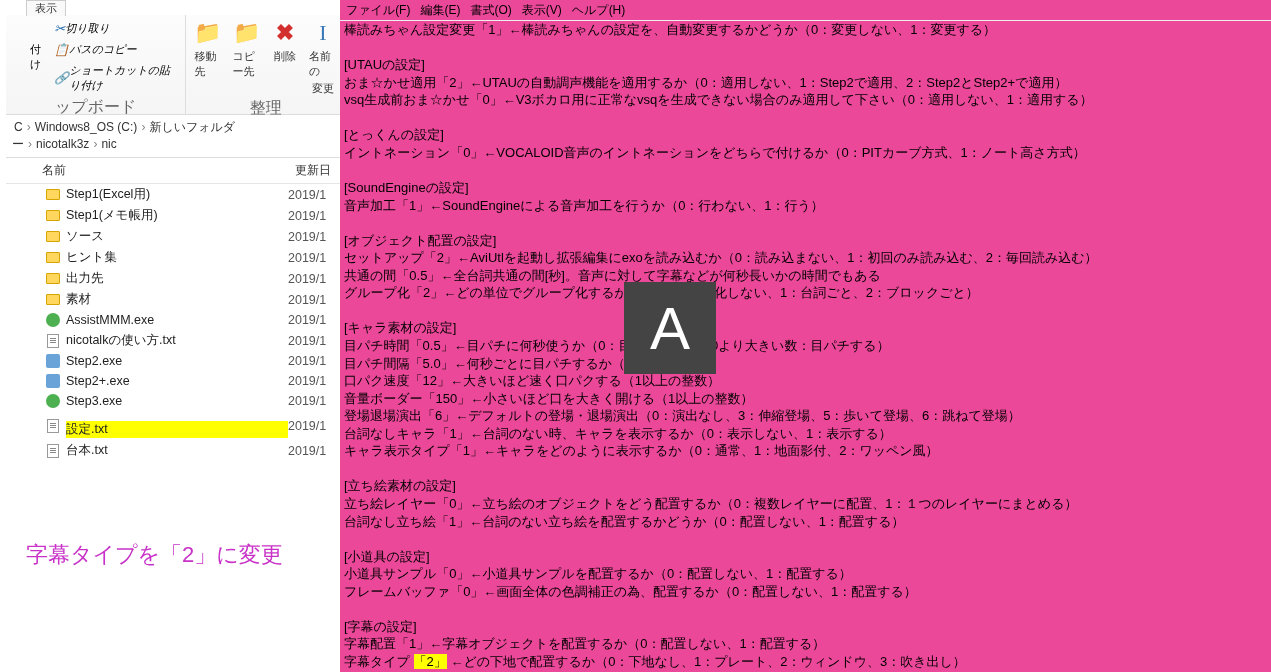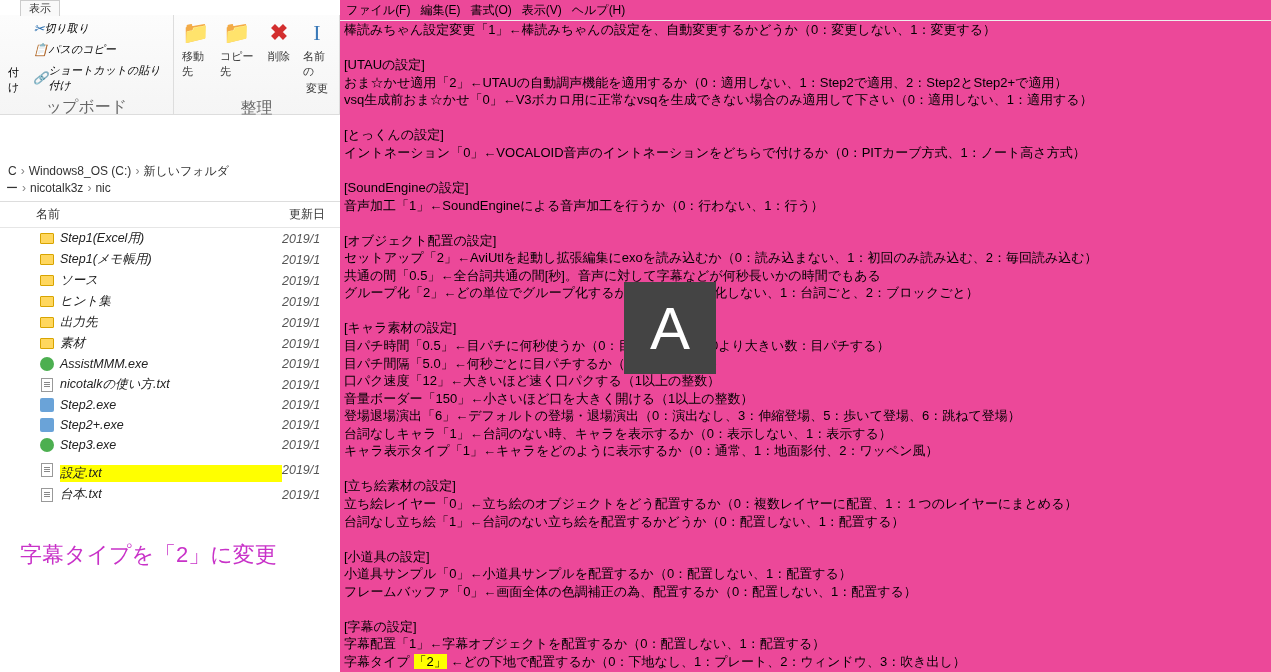--- a/index.html
+++ b/index.html
@@ -1,37 +1,37 @@
 <!DOCTYPE html>
 <html><head>
 <meta charset="utf-8">
 <style>
 * { margin: 0; padding: 0; box-sizing: border-box; font-family: "Meiryo", "Yu Gothic", sans-serif; }
 body { width: 1271px; height: 672px; background: #fff; position: relative; overflow: hidden; font-size: 12px; }
 
 
-.explorer { position: absolute; left: 0; top: 0; width: 340px; height: 482px; background: #fff; }
+.explorer { position: absolute; left: 6px; top: 0; width: 340px; height: 482px; background: #fff; }
 .explorer-top { height: 15px; background: #fff; }
 .ribbon-area { height: 100px; border-bottom: 1px solid #ddd; background: linear-gradient(#fcfcfc, #f5f5f5); display: flex; }
 .ribbon-group { padding: 4px 8px; border-right: 1px solid #ddd; display: flex; flex-direction: column; justify-content: space-between; }
 .ribbon-items { display: flex; gap: 10px; align-items: flex-start; }
 .ribbon-item { display: flex; flex-direction: column; align-items: center; gap: 2px; font-size: 11px; color: #333; cursor: pointer; }
 .ribbon-item-small { display: flex; align-items: center; gap: 0; font-size: 11px; padding: 2px 0; font-style: italic; }
 .ribbon-group-label { text-align: center; font-size: 16px; color: #666; padding: 2px 0; }
 .icon-box { width: 28px; height: 28px; display: inline-flex; align-items: center; justify-content: center; }
 
-.breadcrumb { padding: 4px 6px; border-bottom: 1px solid #ddd; color: #333; font-size: 12px; margin-top: 44px; }
+.breadcrumb { padding: 4px 6px; border-bottom: 1px solid #ddd; color: #333; font-size: 12px; }
 .breadcrumb span { margin: 0 2px; }
 
 .file-header { display: flex; border-bottom: 1px solid #e6e6e6; padding: 4px 8px; font-size: 12px; color: #333; }
 .file-header .col-name { flex: 1; padding-left: 28px; }
 .file-header .col-date { width: 50px; text-align: center; }
 
 .file-list { overflow-y: auto; }
-.file-row { display: flex; align-items: center; padding: 2px 8px 2px 38px; font-size: 12.5px; color: #222; font-style: italic; }
+.file-row { display: flex; align-items: center; padding: 2px 8px 2px 38px; font-size: 12.5px; color: #222; }
 .file-row .icon { width: 18px; height: 16px; display: inline-flex; align-items: center; justify-content: center; margin-right: 4px; }
 .file-row .name { flex: 1; }
 .file-row .date { width: 50px; color: #555; }
 .file-row.selected .name { background: #ffff00; margin-top: 8px; }
 .folder-icon { width: 14px; height: 11px; background: #ffd75e; border: 1px solid #d8a400; border-radius: 1px; }
 .exe-icon { width: 14px; height: 14px; background: #6aa3d8; border-radius: 2px; }
 .txt-icon { width: 12px; height: 14px; background: #fff; border: 1px solid #999; position: relative; }
 .txt-icon::after { content: ""; position: absolute; left: 2px; top: 3px; width: 6px; height: 1px; background: #888; box-shadow: 0 2px 0 #888, 0 4px 0 #888; }
 .green-icon { width:14px; height:14px; background:#4caf50; border-radius:50%; }
 
@@ -61,21 +61,21 @@
 </head>
 <body>
 
 <div class="explorer">
   <div class="tab-label">表示</div>
   <div class="explorer-top"></div>
 
   <div class="ribbon-area">
     <div class="ribbon-group">
       <div style="display:flex; gap:6px;">
-        <div style="display:flex; flex-direction:column; justify-content:flex-end; font-size:11px;">
+        <div style="display:flex; flex-direction:column; justify-content:center; font-size:11px;margin-left:16px;">
           <div>付け</div>
         </div>
         <div style="display:flex; flex-direction:column; gap:2px;">
           <div class="ribbon-item-small">
               <span class="scissors"></span>
               <span>切り取り</span>
             </div>
           <div class="ribbon-item-small">
               <span class="copy"></span>
               <span>パスのコピー</span>

